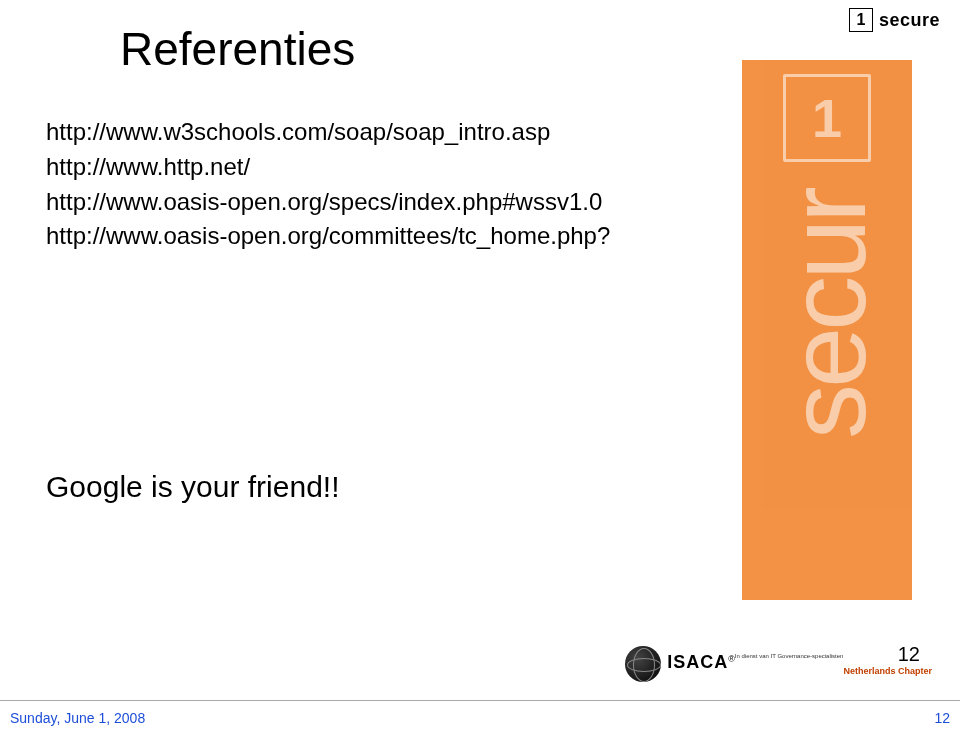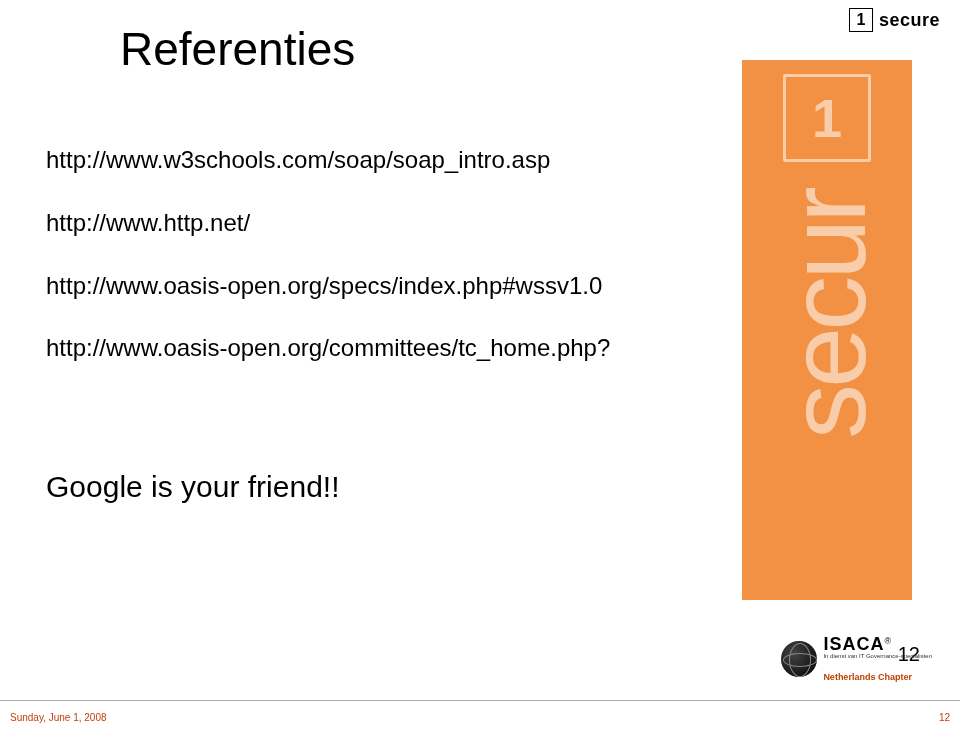--- a/index.html
+++ b/index.html
@@ -20,21 +20,21 @@
   }
   .content {
     position: absolute;
     top: 115px;
     left: 46px;
     width: 640px;
     font-size: 24px;
     line-height: 1.45;
     color: #000;
   }
-  .content .ref { margin-bottom: 0; margin-top: 28px; }
+  .content .ref { margin-bottom: 0; }
   .content .indent { padding-left: 28px; display: block; }
   .friend {
     position: absolute;
     top: 470px;
     left: 46px;
     font-size: 30px;
     color: #000;
   }
   .pagenum-slide {
     position: absolute;
@@ -113,38 +113,38 @@
   .isaca .globe {
     width: 36px; height: 36px; border-radius: 50%;
     background: radial-gradient(circle at 35% 35%, #444, #000);
     position: relative;
   }
   .isaca .globe::before, .isaca .globe::after {
     content: ""; position: absolute; border: 1px solid #888; border-radius: 50%;
   }
   .isaca .globe::before { left: 8px; top: 2px; width: 20px; height: 32px; }
   .isaca .globe::after { left: 2px; top: 12px; width: 32px; height: 12px; }
-  .isaca .itxt { display: flex; flex-direction: column; line-height: 1; }
+  .isaca .itxt { display: flex; flex-direction: row; line-height: 1; }
   .isaca .big { font-size: 18px; font-weight: 900; letter-spacing: 1px; color: #000; }
   .isaca .tag { font-size: 6px; color: #333; }
   .isaca .chapter { font-size: 9px; font-weight: bold; color: #c04000; margin-top: 14px; }
   
   .footer {
     position: absolute;
     top: 700px;
     left: 0;
     width: 960px;
     height: 34px;
     border-top: 1px solid #aaa;
     display: flex;
     justify-content: space-between;
     align-items: center;
     padding: 0 10px;
-    font-size: 10px;
-    color: #c2410c;
+    font-size: 14px;
+    color: #1d4ed8;
     background: #fff;
   }
 </style>
 </head>
 <body>
 
 <div class="slide">
 
   <div class="logo-secure">
     <div class="sq">1</div>

